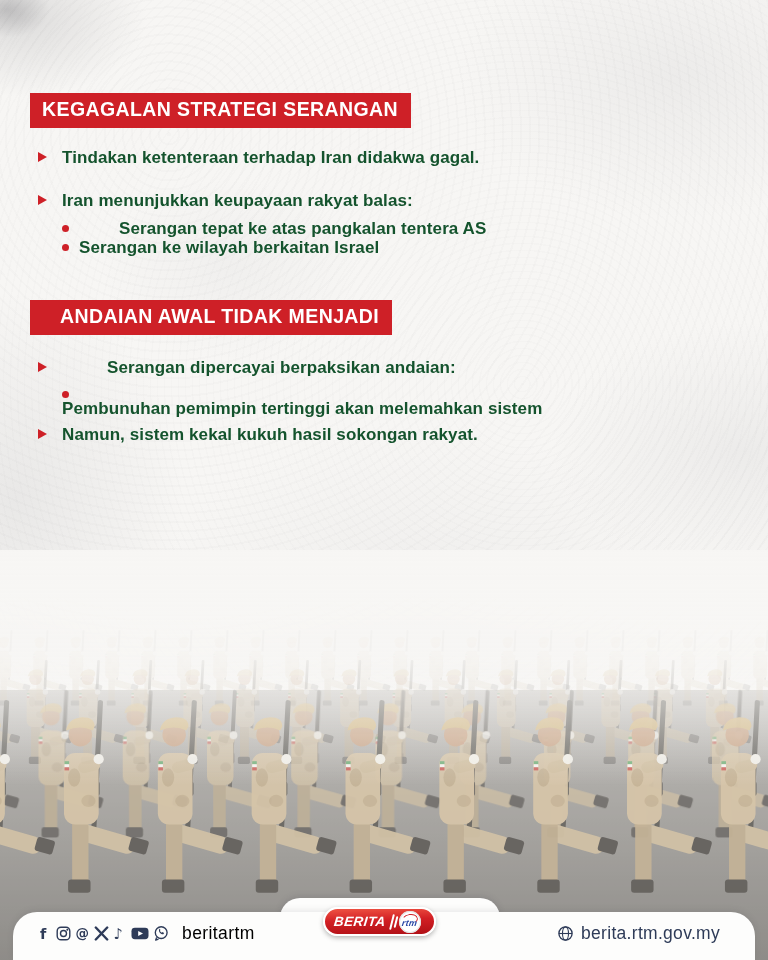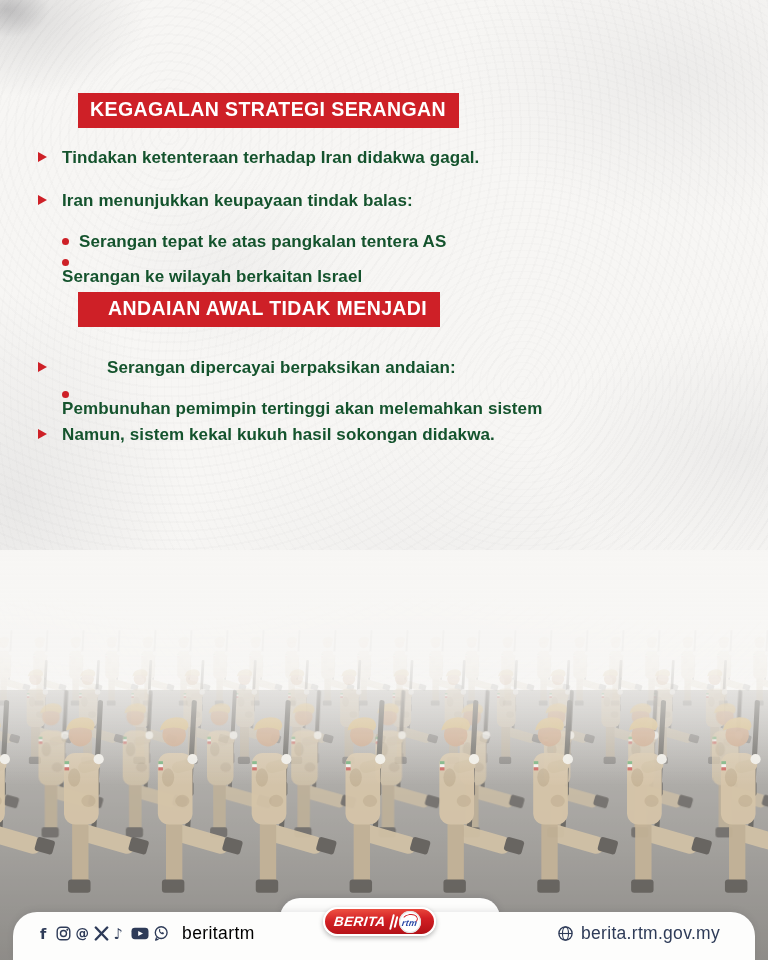--- a/index.html
+++ b/index.html
@@ -21,31 +21,31 @@
       radial-gradient(ellipse 420px 260px at 55% 62%, rgba(145,145,150,.08), transparent 65%),
       radial-gradient(ellipse 200px 140px at 30% 28%, rgba(150,150,155,.07), transparent 65%),
       repeating-radial-gradient(circle at 22% 14%, rgba(70,70,75,.020) 0 2px, transparent 2px 9px),
       repeating-radial-gradient(circle at 68% 40%, rgba(70,70,75,.016) 0 1.5px, transparent 1.5px 7px);
   }
   
   .banner{
     position:absolute;left:30px;z-index:2;
     background:#ce2027;color:#ffffff;
     font-weight:700;font-size:19.5px;letter-spacing:.4px;
-    padding:5px 13px 7px 12px;white-space:nowrap;margin-left:48px;
+    padding:5px 13px 7px 12px;white-space:nowrap;
   }
   .banner.b1{top:93px;}
-  .banner.b2{top:292px;padding-left:30px;}
+  .banner.b2{top:300px;padding-left:30px;}
   .row{position:absolute;left:36px;right:26px;display:flex;align-items:flex-start;z-index:2;}
   .row .txt{color:#14532d;font-weight:700;font-size:17px;line-height:1.25;letter-spacing:.1px;}
   .tri{flex:0 0 auto;width:0;height:0;margin:5px 15px 0 2px;
        border-left:9px solid #ce2027;border-top:5.5px solid transparent;border-bottom:5.5px solid transparent;}
   .sub{left:62px;}
   .dot{flex:0 0 auto;width:7px;height:7px;border-radius:50%;background:#ce2027;margin:7px 10px 0 0;}
-  .r-b1{top:147px;} .r-b2{top:190px;} .r-s1{top:231px;} .r-s2{top:252px;flex-direction:column;}
+  .r-b1{top:147px;} .r-b2{top:190px;} .r-s1{top:218px;gap:40px;} .r-s2{top:237px;}
   .r-b3{top:357px;gap:45px;} .r-s3{top:384px;flex-direction:column;} .r-b4{top:424px;}
   
   .photo{position:absolute;left:0;top:550px;width:768px;height:410px;z-index:1;}
   
   .footer-bump{
     position:absolute;left:280px;top:898px;width:220px;height:50px;z-index:3;
     background:#fdfdfc;border-radius:20px 20px 0 0;
     box-shadow:0 -2px 6px rgba(50,50,60,.13);
   }
   .footer-bar{
@@ -196,21 +196,21 @@
 
   <div class="banner b1">
     <span>KEGAGALAN STRATEGI SERANGAN</span>
   </div>
   <div class="row r-b1">
     <span class="tri"></span>
     <span class="txt">Tindakan ketenteraan terhadap Iran didakwa gagal.</span>
   </div>
   <div class="row r-b2">
     <span class="tri"></span>
-    <span class="txt">Iran menunjukkan keupayaan tindak balas:</span>
+    <span class="txt">Iran menunjukkan keupayaan rakyat balas:</span>
   </div>
   <div class="row sub r-s1">
     <span class="dot"></span>
     <span class="txt">Serangan tepat ke atas pangkalan tentera AS</span>
   </div>
   <div class="row sub r-s2">
     <span class="dot"></span>
     <span class="txt">Serangan ke wilayah berkaitan Israel</span>
   </div>
 
@@ -220,21 +220,21 @@
   <div class="row r-b3">
     <span class="tri"></span>
     <span class="txt">Serangan dipercayai berpaksikan andaian:</span>
   </div>
   <div class="row sub r-s3">
     <span class="dot"></span>
     <span class="txt">Pembunuhan pemimpin tertinggi akan melemahkan sistem</span>
   </div>
   <div class="row r-b4">
     <span class="tri"></span>
-    <span class="txt">Namun, sistem kekal kukuh hasil sokongan didakwa.</span>
+    <span class="txt">Namun, sistem kekal kukuh hasil sokongan rakyat.</span>
   </div>
 
   <div class="footer-bump"></div>
   <div class="footer-bar"></div>
 
   <div class="logo-pill">
     <span class="brand">BERITA</span>
     <span class="stripe s1"></span>
     <span class="stripe s2"></span>
     <span class="rtm-circle">

